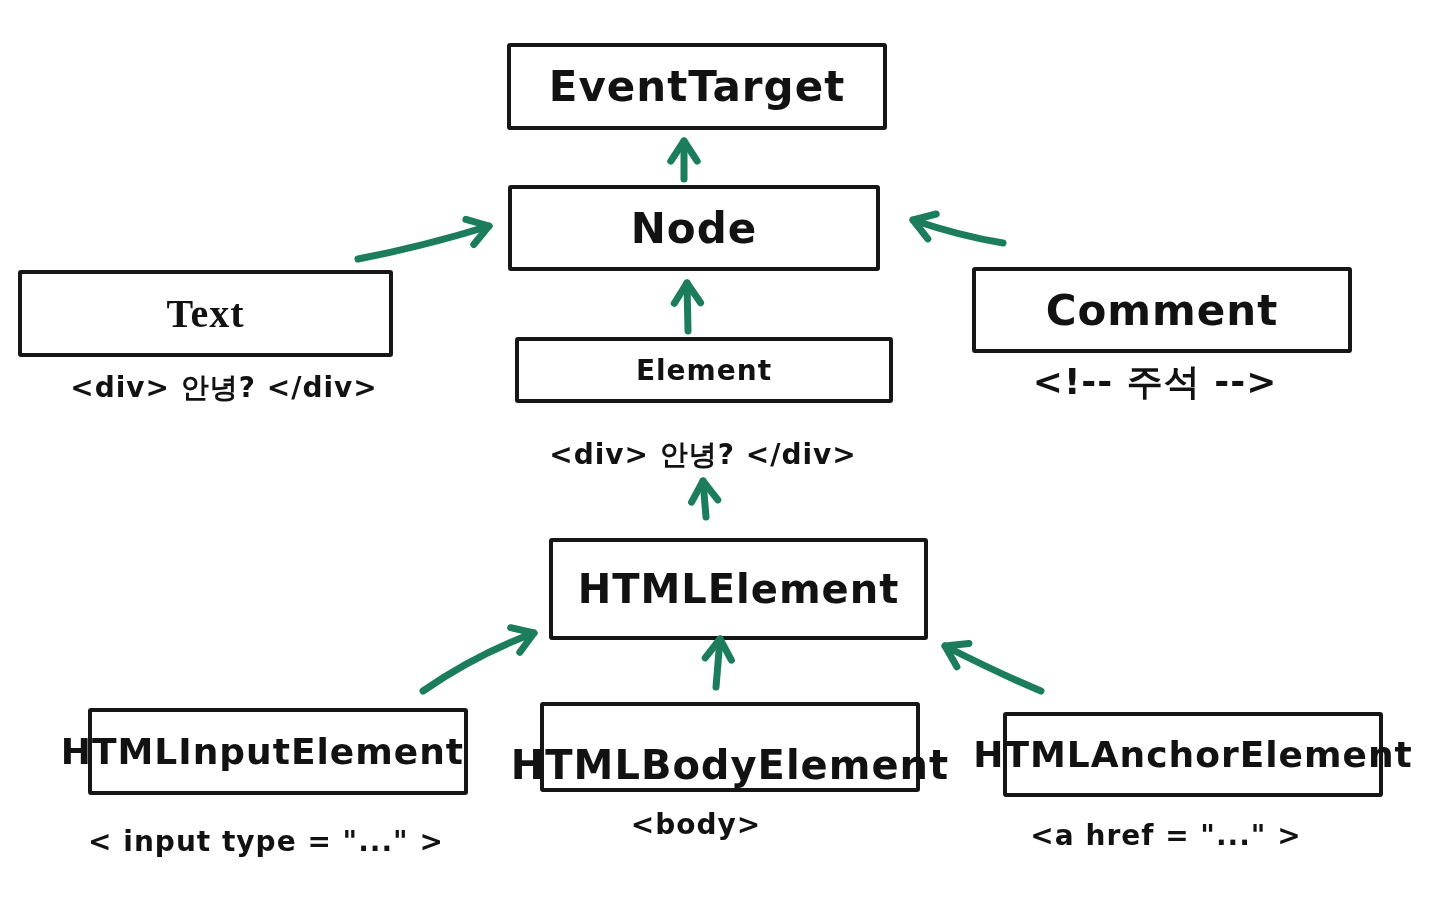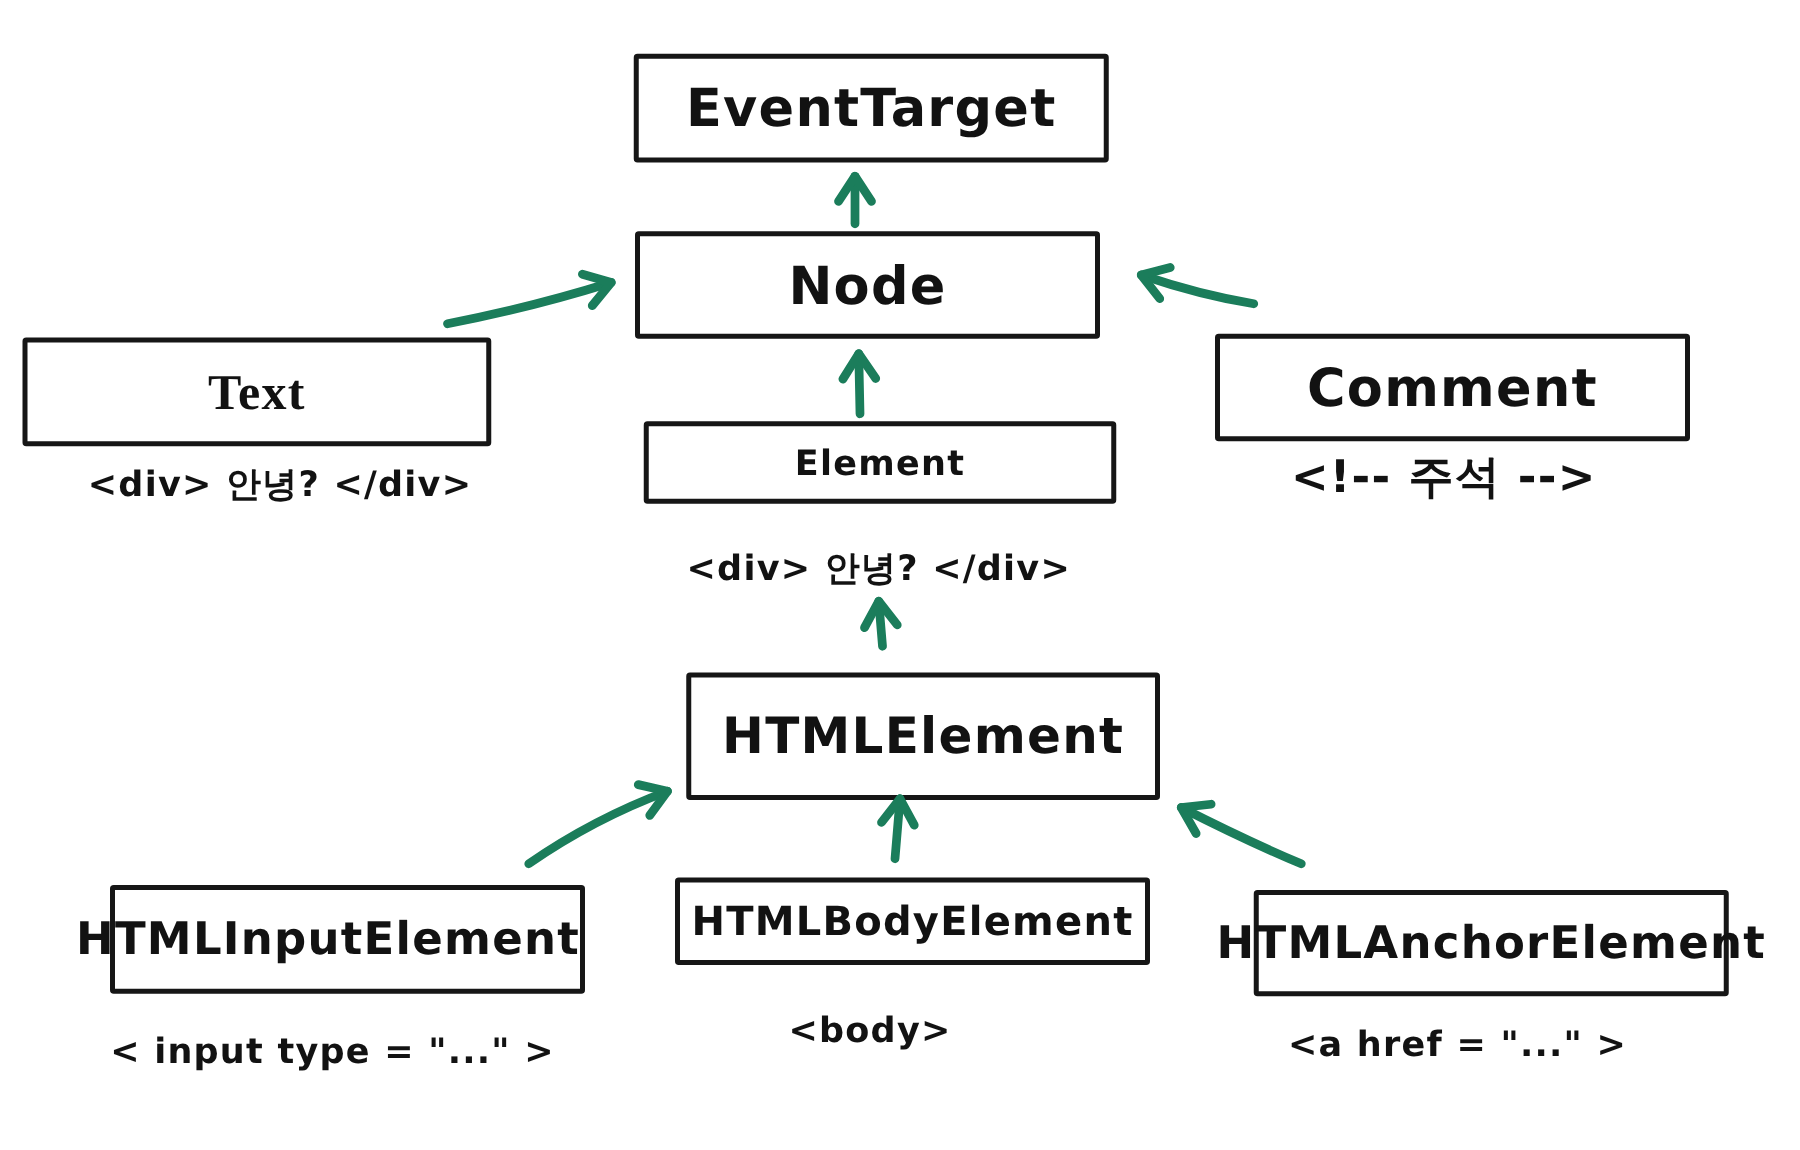--- a/index.html
+++ b/index.html
@@ -73,21 +73,21 @@
       <span>Element</span>
     </div>
     <div class="sub" style="left: 703px; top: 455px; font-size: 28px;">&lt;div&gt; 안녕? &lt;/div&gt;</div>
     <div class="node" style="left: 533px; top: 538px; width: 379px; height: 102px; font-size: 40px; margin-left: 16px;">
       <span>HTMLElement</span>
     </div>
     <div class="node" style="left: 88px; top: 708px; width: 380px; height: 87px; font-size: 36px; justify-content: flex-end;">
       <span>HTMLInputElement</span>
     </div>
     <div class="sub" style="left: 266px; top: 841px; font-size: 28px;">&lt; input type = "..." &gt;</div>
-    <div class="node" style="left: 540px; top: 702px; width: 380px; height: 70px; font-size: 32px;">
+    <div class="node" style="left: 540px; top: 702px; width: 380px; height: 90px; font-size: 40px; align-items: flex-end;">
       <span>HTMLBodyElement</span>
     </div>
     <div class="sub" style="left: 696px; top: 824px; font-size: 28px;">&lt;body&gt;</div>
     <div class="node" style="left: 1003px; top: 712px; width: 380px; height: 85px; font-size: 36px;">
       <span>HTMLAnchorElement</span>
     </div>
     <div class="sub" style="left: 1166px; top: 835px; font-size: 28px;">&lt;a href = "..." &gt;</div>
     <svg class="arrows" width="1440" height="920" viewBox="0 0 1440 920">
       <g>
         <path d="M684 179 L684 141"></path>

